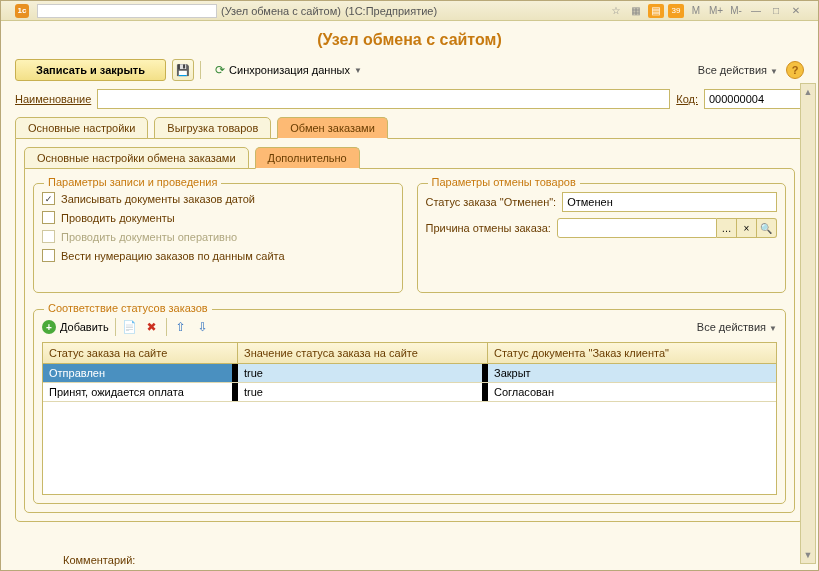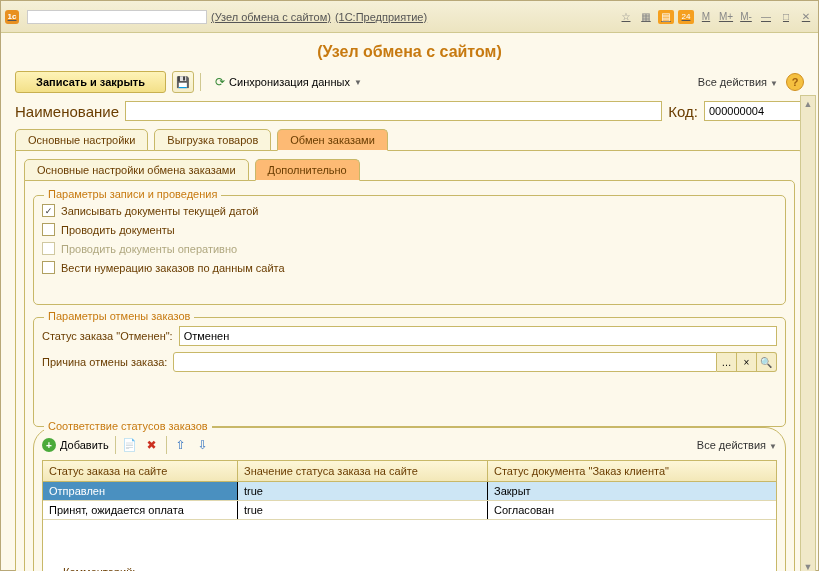--- a/index.html
+++ b/index.html
@@ -1,70 +1,70 @@
 <!DOCTYPE html>
 <html><head>
 <meta charset="utf-8">
 <style>
 * { box-sizing: border-box; margin: 0; padding: 0; }
 body { font-family: Arial, sans-serif; font-size: 11px; background: #fff; overflow: hidden; }
 .window { width: 819px; height: 571px; background: #fdf9eb; border: 1px solid #b8a878; position: relative; }
-.titlebar { height: 32px; background: linear-gradient(#f5f0d8, #ece4c0); border-bottom: 1px solid #d0c890; display: flex; align-items: center; padding: 0 4px; font-size: 11px; color: #555; text-decoration: underline; }
+.titlebar { height: 20px; background: linear-gradient(#f5f0d8, #ece4c0); border-bottom: 1px solid #d0c890; display: flex; align-items: center; padding: 0 14px; font-size: 11px; color: #555; }
 .titlebar-icon { width: 14px; height: 14px; background: #e89020; border-radius: 3px; margin-right: 4px; display: flex; align-items: center; justify-content: center; color: #fff; font-size: 8px; font-weight: bold; }
 .titlebar-text { flex: 0 0 auto; }
 .titlebar-blank { width: 180px; height: 14px; background: #fff; border: 1px solid #ccc; margin: 0 4px; }
 .titlebar-right { margin-left: auto; display: flex; gap: 4px; align-items: center; }
 .titlebar-btn { width: 16px; height: 14px; display: flex; align-items: center; justify-content: center; color: #888; font-size: 10px; cursor: pointer; }
 .titlebar-btn.orange { background: #f5a020; border-radius: 2px; }
 .content { padding: 10px 14px; height: calc(100% - 20px); position: relative; }
 .page-title { text-align: center; color: #c77a10; font-size: 16px; margin-bottom: 10px; }
 .toolbar { display: flex; align-items: center; gap: 6px; margin-bottom: 8px; }
 .btn-primary { background: linear-gradient(#fef3b8, #f3e088); border: 1px solid #c8b050; border-radius: 3px; padding: 4px 20px; font-size: 11px; font-weight: bold; cursor: pointer; }
 .btn-icon { width: 22px; height: 22px; border: 1px solid #c8b868; border-radius: 3px; background: linear-gradient(#fdf9e0, #f5edc8); display: flex; align-items: center; justify-content: center; cursor: pointer; font-size: 11px; }
 .btn-sync { display: flex; align-items: center; gap: 4px; padding: 3px 8px; font-size: 11px; cursor: pointer; }
 .sync-icon { color: #3a8a3a; font-size: 12px; }
 .dropdown-arrow { font-size: 8px; color: #666; }
 .toolbar-sep { width: 1px; height: 18px; background: #d0c890; }
 .toolbar-right { margin-left: auto; display: flex; align-items: center; gap: 8px; }
 .link-actions { color: #333; font-size: 11px; cursor: pointer; }
 .help-icon { width: 18px; height: 18px; border-radius: 50%; background: #f5c040; border: 1px solid #d09020; display: flex; align-items: center; justify-content: center; color: #a06010; font-weight: bold; cursor: pointer; }
 .form-row { display: flex; align-items: center; gap: 6px; margin-bottom: 8px; }
-.form-label { color: #6a3d00; font-size: 15px; }
+.form-label { color: #6a3d00; font-size: 11px; text-decoration: underline; }
 .text-input { border: 1px solid #c8b868; background: #fff; padding: 2px 4px; font-size: 11px; height: 20px; }
 .tabs { display: flex; gap: 6px; margin-bottom: -1px; }
 .tab { padding: 4px 12px; border: 1px solid #c8b868; border-radius: 5px 5px 0 0; background: #faf5dc; font-size: 11px; cursor: pointer; color: #6a3d00; }
 .tab.active { background: #fdba74; border-bottom: 1px solid #fdf9eb; position: relative; z-index: 2; }
 .tab-panel { border: 1px solid #c8b868; border-radius: 0 5px 5px 5px; padding: 8px; background: #fdf9eb; }
 .sub-tab-panel { border: 1px solid #c8b868; border-radius: 0 5px 5px 5px; padding: 8px; }
 .fieldset { border: 1px solid #c8b868; border-radius: 5px; padding: 8px; position: relative; margin-top: 6px; }
 .fieldset-legend { position: absolute; top: -8px; left: 10px; background: #fdf9eb; padding: 0 4px; color: #c77a10; font-size: 11px; }
-.params-row { display: flex; gap: 6px; flex-direction: column; }
+.params-row { display: flex; gap: 14px; }
 .params-col { flex: 1; }
 .checkbox-row { display: flex; align-items: center; gap: 6px; margin-bottom: 6px; color: #6a3d00; }
 .checkbox { width: 13px; height: 13px; border: 1px solid #b0a060; background: #fff; display: flex; align-items: center; justify-content: center; font-size: 9px; color: #333; cursor: pointer; }
 .checkbox.checked::after { content: '✓'; }
 .param-field { display: flex; align-items: center; gap: 6px; margin-bottom: 6px; }
 .param-field label { color: #6a3d00; }
 .input-with-btn { display: flex; flex: 1; }
 .input-with-btn input { flex: 1; border-radius: 3px 0 0 3px; }
 .input-btn { width: 20px; height: 20px; border: 1px solid #c8b868; border-left: none; background: #f5edc8; display: flex; align-items: center; justify-content: center; font-size: 10px; cursor: pointer; }
-.status-section { margin-top: 0; border-radius: 21px; }
+.status-section { margin-top: 16px; }
 .status-toolbar { display: flex; align-items: center; gap: 6px; margin-bottom: 6px; }
 .btn-add { display: flex; align-items: center; gap: 4px; font-size: 11px; cursor: pointer; }
 .add-icon { width: 14px; height: 14px; border-radius: 50%; background: #4aaa3a; color: #fff; display: flex; align-items: center; justify-content: center; font-size: 10px; font-weight: bold; }
 .icon-small { width: 16px; height: 16px; display: flex; align-items: center; justify-content: center; cursor: pointer; font-size: 12px; }
 .table { border: 1px solid #c8b868; width: 100%; }
 .table-header { display: flex; background: linear-gradient(#fdf6d8, #f3e8b8); border-bottom: 1px solid #c8b868; }
 .th { padding: 4px 6px; color: #6a3d00; border-right: 1px solid #c8b868; font-size: 11px; }
 .th:last-child { border-right: none; }
 .table-body { background: #fff; height: 130px; }
 .tr { display: flex; border-bottom: 1px solid #e0d8b0; }
 .tr.selected { background: #cde6f5; }
 .tr.selected .td:first-child { background: #4a90c0; color: #fff; }
-.td { padding: 3px 6px; border-right: 1px solid #000000; font-size: 11px; }
+.td { padding: 3px 6px; border-right: 6px solid #000000; font-size: 11px; }
 .td:last-child { border-right: none; }
 .col1 { width: 195px; }
 .col2 { width: 250px; }
 .col3 { flex: 1; }
 .scrollbar-v { position: absolute; right: 2px; top: 62px; bottom: 6px; width: 16px; background: #f0e8c8; border: 1px solid #d0c890; }
 .scroll-arrow { height: 16px; display: flex; align-items: center; justify-content: center; color: #888; font-size: 9px; cursor: pointer; }
 .scroll-track { height: calc(100% - 32px); }
 .comment-row { position: absolute; bottom: 4px; left: 14px; color: #6a3d00; font-size: 11px; padding-left: 48px; }
 </style>
 </head>
@@ -73,21 +73,21 @@
 <div class="window">
   <div class="titlebar">
     <div class="titlebar-icon">1c</div>
     <div class="titlebar-blank"></div>
     <span class="titlebar-text">(Узел обмена с сайтом)</span>
     <span class="titlebar-text" style="margin-left:4px">(1С:Предприятие)</span>
     <div class="titlebar-right">
       <div class="titlebar-btn">☆</div>
       <div class="titlebar-btn">▦</div>
       <div class="titlebar-btn orange" style="color:#fff">▤</div>
-      <div class="titlebar-btn orange" style="color:#fff;font-size:8px">24</div>
+      <div class="titlebar-btn orange" style="color:#fff;font-size:8px">39</div>
       <div class="titlebar-btn">M</div>
       <div class="titlebar-btn">M+</div>
       <div class="titlebar-btn">M-</div>
       <div class="titlebar-btn">—</div>
       <div class="titlebar-btn">□</div>
       <div class="titlebar-btn">✕</div>
     </div>
   </div>
 
   <div class="content">
@@ -127,39 +127,39 @@
         <div class="tab">Основные настройки обмена заказами</div>
         <div class="tab active">Дополнительно</div>
       </div>
       <div class="sub-tab-panel">
         <div class="params-row">
           <div class="params-col">
             <div class="fieldset" style="height:110px">
               <div class="fieldset-legend">Параметры записи и проведения</div>
               <div class="checkbox-row">
                   <div class="checkbox checked"></div>
-                  <span>Записывать документы текущей датой</span>
+                  <span>Записывать документы заказов датой</span>
                 </div>
               <div class="checkbox-row">
                   <div class="checkbox"></div>
                   <span>Проводить документы</span>
                 </div>
               <div class="checkbox-row" style="color:#b0a880">
                   <div class="checkbox" style="border-color:#d0c8a0"></div>
                   <span>Проводить документы оперативно</span>
                 </div>
               <div class="checkbox-row">
                   <div class="checkbox"></div>
                   <span>Вести нумерацию заказов по данным сайта</span>
                 </div>
             </div>
           </div>
           <div class="params-col">
             <div class="fieldset" style="height:110px">
-              <div class="fieldset-legend">Параметры отмены заказов</div>
+              <div class="fieldset-legend">Параметры отмены товаров</div>
               <div class="param-field">
                 <label>Статус заказа "Отменен":</label>
                 <input class="text-input" style="flex: 1 1 0%;" value="Отменен">
               </div>
               <div class="param-field">
                 <label>Причина отмены заказа:</label>
                 <div class="input-with-btn">
                   <input class="text-input" value="" style="">
                   <div class="input-btn">…</div>
                   <div class="input-btn">×</div>

